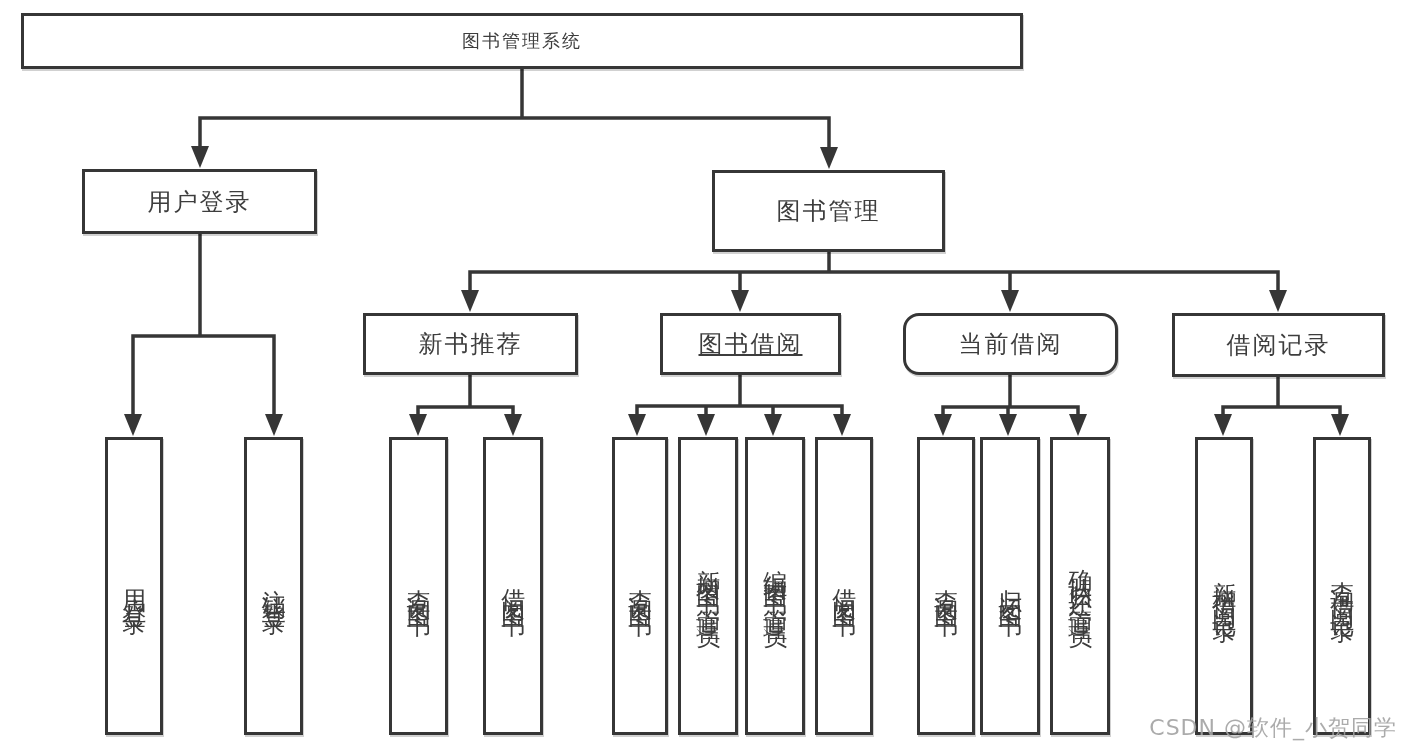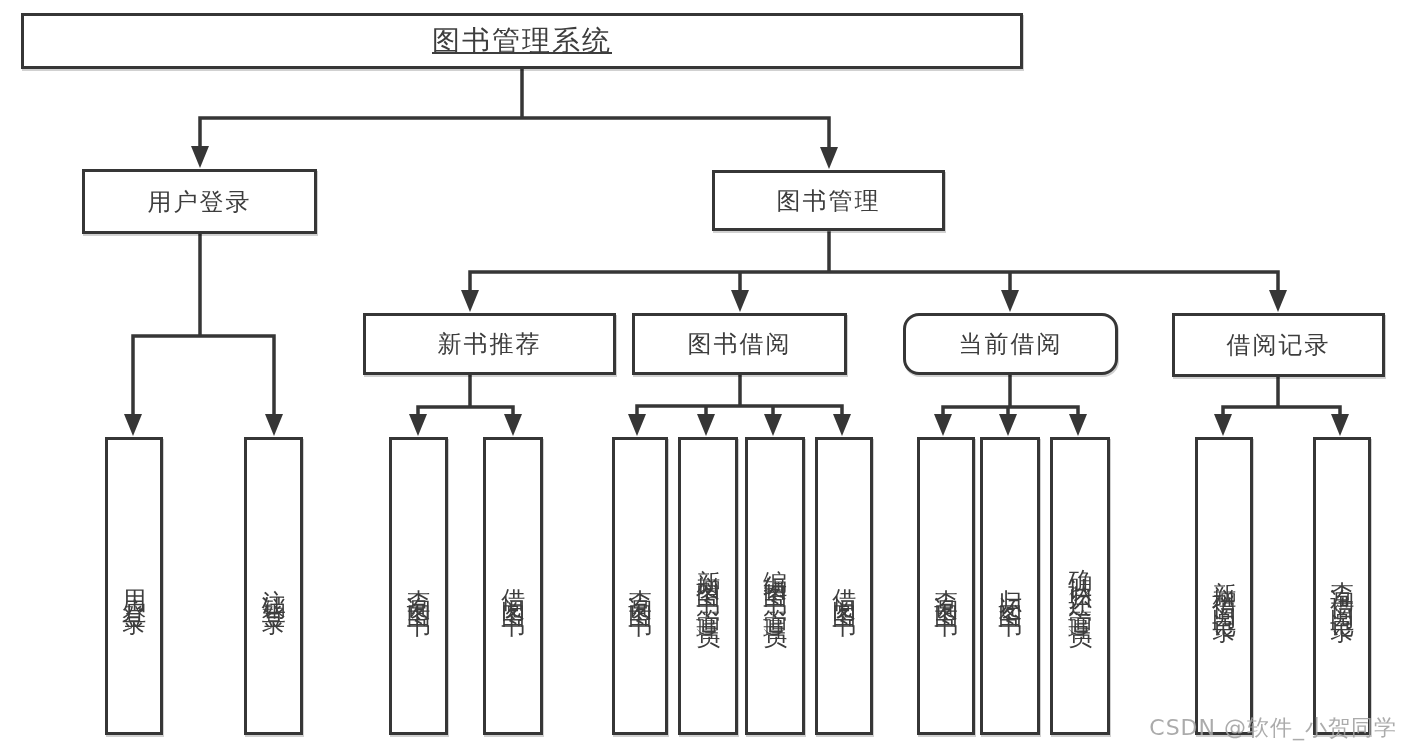--- a/index.html
+++ b/index.html
@@ -32,23 +32,22 @@
     justify-content: center;
     z-index: 2;
     box-shadow: 1px 2px 0 rgba(0,0,0,0.18);
   }
   .box.h span {
     font-size: 24px;
     letter-spacing: 2px;
     white-space: nowrap;
   }
   .box.root span {
-    font-size: 28px;
+    font-size: 18px;
     letter-spacing: 2px;
-    text-decoration: underline;
   }
   .box.v span {
     writing-mode: vertical-rl;
     text-orientation: mixed;
     font-size: 24px;
     letter-spacing: 8px;
     line-height: 1.1;
   }
   .watermark {
     position: absolute;
@@ -101,28 +100,28 @@
     </g>
   </svg>
 
   <div class="box h root" style="left:21px; top:13px; width:1002px; height:56px;">
     <span>图书管理系统</span>
   </div>
 
   <div class="box h" style="left:82px; top:169px; width:235px; height:65px;">
     <span>用户登录</span>
   </div>
-  <div class="box h" style="left:712px; top:170px; width:233px; height:61px;">
+  <div class="box h" style="left:712px; top:170px; width:233px; height:82px;">
     <span>图书管理</span>
   </div>
 
-  <div class="box h" style="left:363px; top:313px; width:253px; height:62px;">
+  <div class="box h" style="left:363px; top:313px; width:215px; height:62px;">
     <span>新书推荐</span>
   </div>
-  <div class="box h" style="left:632px; top:313px; width:215px; height:62px;">
+  <div class="box h" style="left:660px; top:313px; width:181px; height:62px;text-decoration:underline;">
     <span>图书借阅</span>
   </div>
   <div class="box h" style="left:903px; top:313px; width:215px; height:62px;border-radius:16px;">
     <span>当前借阅</span>
   </div>
   <div class="box h" style="left:1172px; top:313px; width:213px; height:64px;">
     <span>借阅记录</span>
   </div>
 
   <div class="box v" style="left:105px; top:437px; width:58px; height:298px;">

